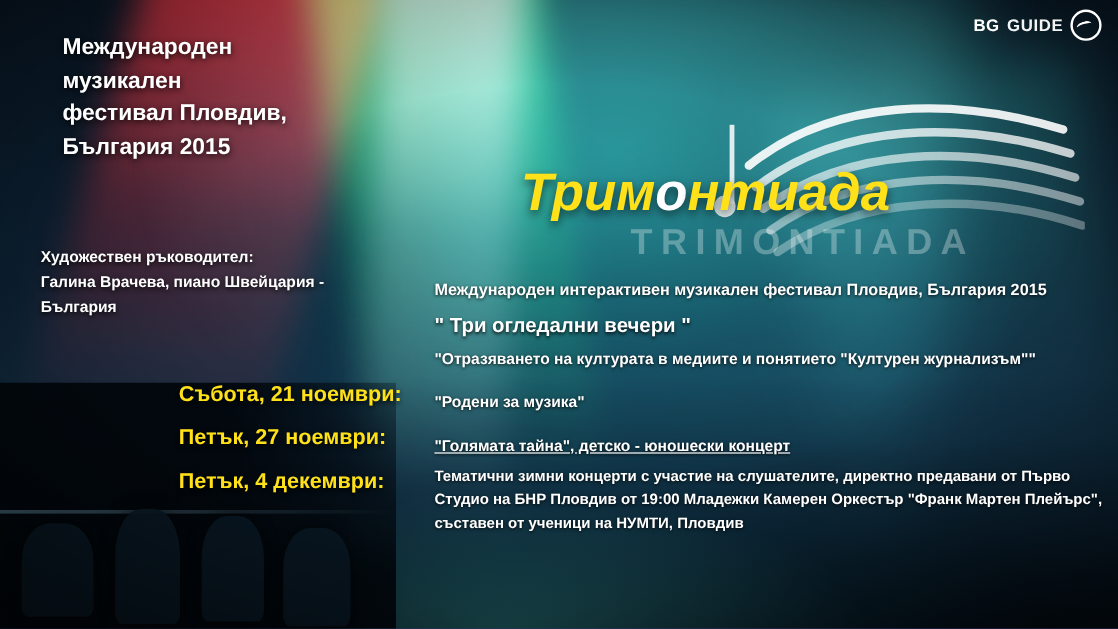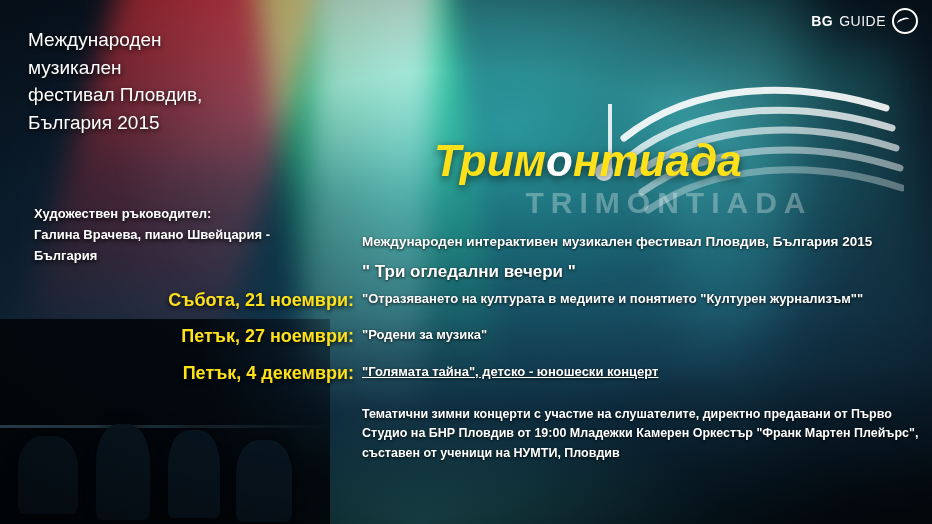--- a/index.html
+++ b/index.html
@@ -119,45 +119,45 @@
     top: 8px;
     right: 14px;
     display: flex;
     align-items: center;
     gap: 6px;
     color: #ffffff;
     font-size: 14px;
     letter-spacing: 0.5px;
   }
   .bgguide .bg-part { font-weight: bold; }
-  .bgguide .guide-part { font-weight: normal; opacity: 0.95; }
+  .bgguide .guide-part { font-weight: bold; opacity: 0.95; }
   .bgguide-mark {
     width: 22px; height: 22px;
     border-radius: 50%;
     border: 2px solid #ffffff;
     position: relative;
   }
   .bgguide-mark::after {
     content: "";
     position: absolute;
     left: 3px; top: 8px;
     width: 13px; height: 5px;
     border-top: 2px solid #ffffff;
     border-radius: 50% 50% 0 0;
     transform: rotate(-18deg);
   }
   
   .headline {
     position: absolute;
-    left: 28px;
+    left: 52px;
     top: 26px;
     width: 285px;
     color: #ffffff;
     font-size: 19px;
-    font-weight: normal;
+    font-weight: bold;
     line-height: 1.45;
     text-shadow: 0 2px 5px rgba(0,0,0,0.85);
   }
   .credits {
     position: absolute;
     left: 34px;
     top: 204px;
     width: 290px;
     color: #ffffff;
     font-size: 13px;
@@ -225,39 +225,39 @@
   .info-title {
     margin-top: 10px;
     font-size: 17px;
     font-weight: bold;
     color: #ffffff;
   }
   .row-date {
     position: absolute;
     right: 100%;
     width: 205px;
-    text-align: right;
     padding-right: 8px;
     color: #ffe11a;
     font-size: 18px;
     font-weight: bold;
     white-space: nowrap;
     text-shadow: 0 2px 4px rgba(0,0,0,0.85);
+    margin-top: 28px;
   }
   .row-wrap { position: relative; }
   .row-desc {
     font-size: 13px;
     font-weight: bold;
     line-height: 1.4;
   }
   .r1 { margin-top: 8px; }
   .r2 { margin-top: 18px; }
   .r3 { margin-top: 18px; text-decoration: underline; }
   .info-foot {
-    margin-top: 24px;
+    margin-top: 7px;
     font-size: 12.5px;
     font-weight: bold;
     line-height: 1.55;
   }
 </style>
 </head>
 <body>
 
 <div class="poster">
 

